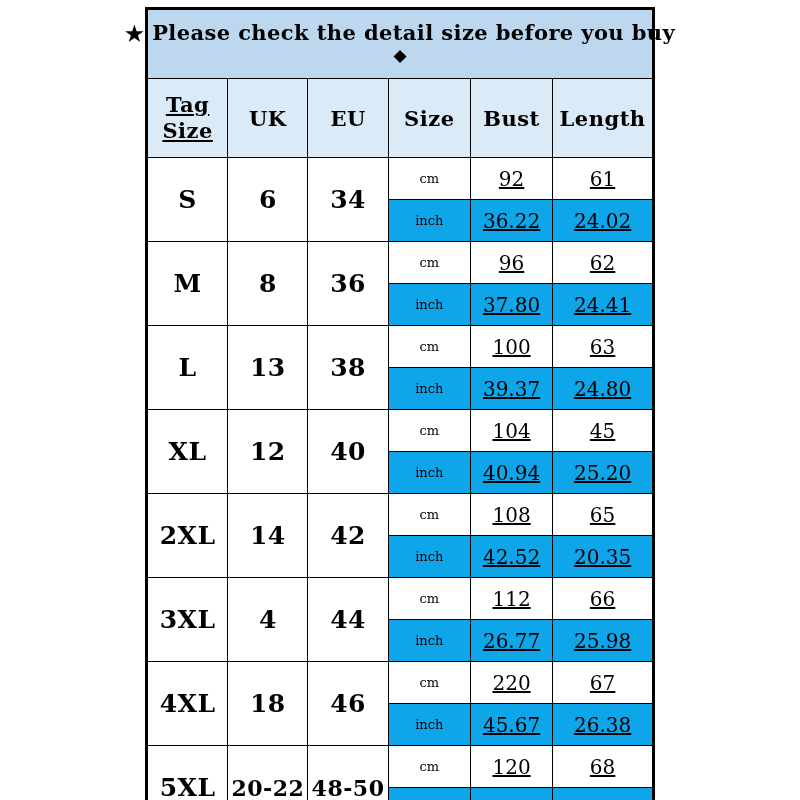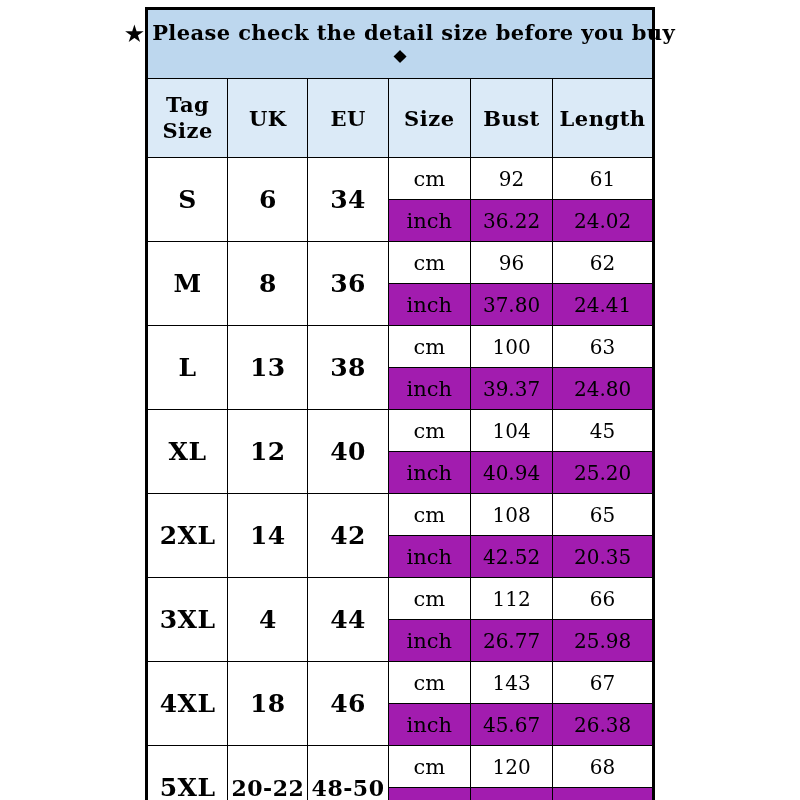--- a/index.html
+++ b/index.html
@@ -74,44 +74,46 @@
   }
   .head-cell {
     background: #dbeaf7;
     font-size: 21px;
     font-weight: 700;
     height: 78px;
     letter-spacing: 0.5px;
   }
   .head-cell .two-line {
     line-height: 1.22;
+    text-decoration: underline;
   }
   .size-cell {
     font-size: 25px;
     font-weight: 700;
     background: #ffffff;
     letter-spacing: 0.5px;
   }
   .size-cell.small {
     font-size: 22px;
   }
   .unit-cell {
-    font-size: 21px;
+    font-size: 13px;
     height: 41px;
   }
   .val-cell {
     font-size: 20px;
+    text-decoration: underline;
   }
   .row-cm td.unit-cell,
   .row-cm td.val-cell {
     background: #ffffff;
   }
   .row-inch td.unit-cell,
   .row-inch td.val-cell {
-    background: #a21caf;
+    background: #0ea5e9;
   }
   .col-tag { width: 78px; }
   .col-uk { width: 78px; }
   .col-eu { width: 78px; }
   .col-unit { width: 80px; }
   .col-bust { width: 80px; }
   .col-length { width: 97px; }
 </style>
 </head>
 <body>
@@ -236,21 +238,21 @@
           <td class="unit-cell">inch</td>
           <td class="val-cell">26.77</td>
           <td class="val-cell">25.98</td>
         </tr>
 
         <tr class="row-cm">
           <td class="size-cell" rowspan="2">4XL</td>
           <td class="size-cell" rowspan="2">18</td>
           <td class="size-cell" rowspan="2">46</td>
           <td class="unit-cell">cm</td>
-          <td class="val-cell">143</td>
+          <td class="val-cell">220</td>
           <td class="val-cell">67</td>
         </tr>
         <tr class="row-inch">
           <td class="unit-cell">inch</td>
           <td class="val-cell">45.67</td>
           <td class="val-cell">26.38</td>
         </tr>
 
         <tr class="row-cm">
           <td class="size-cell" rowspan="2">5XL</td>

